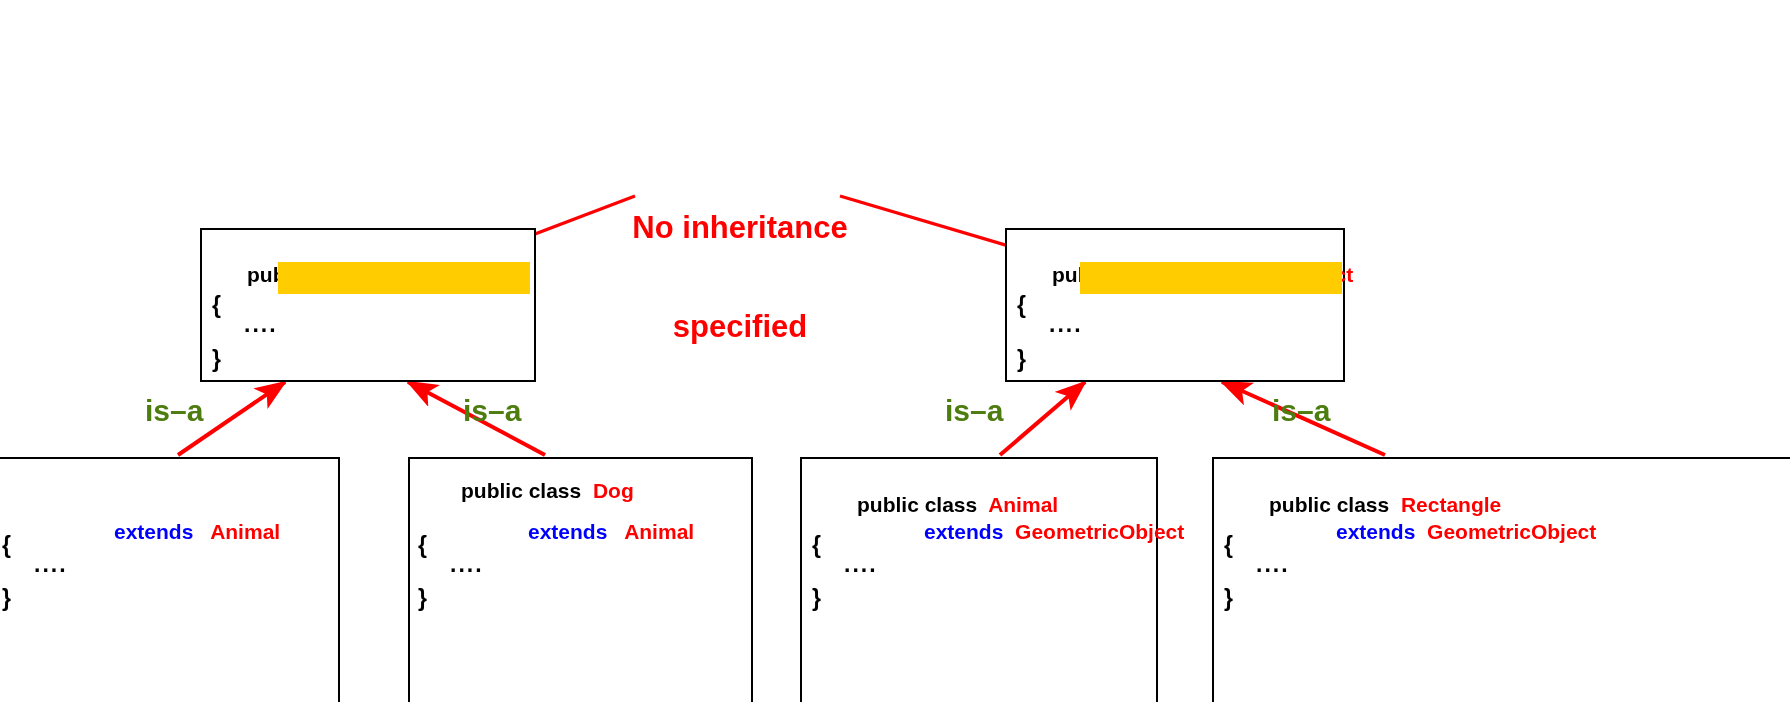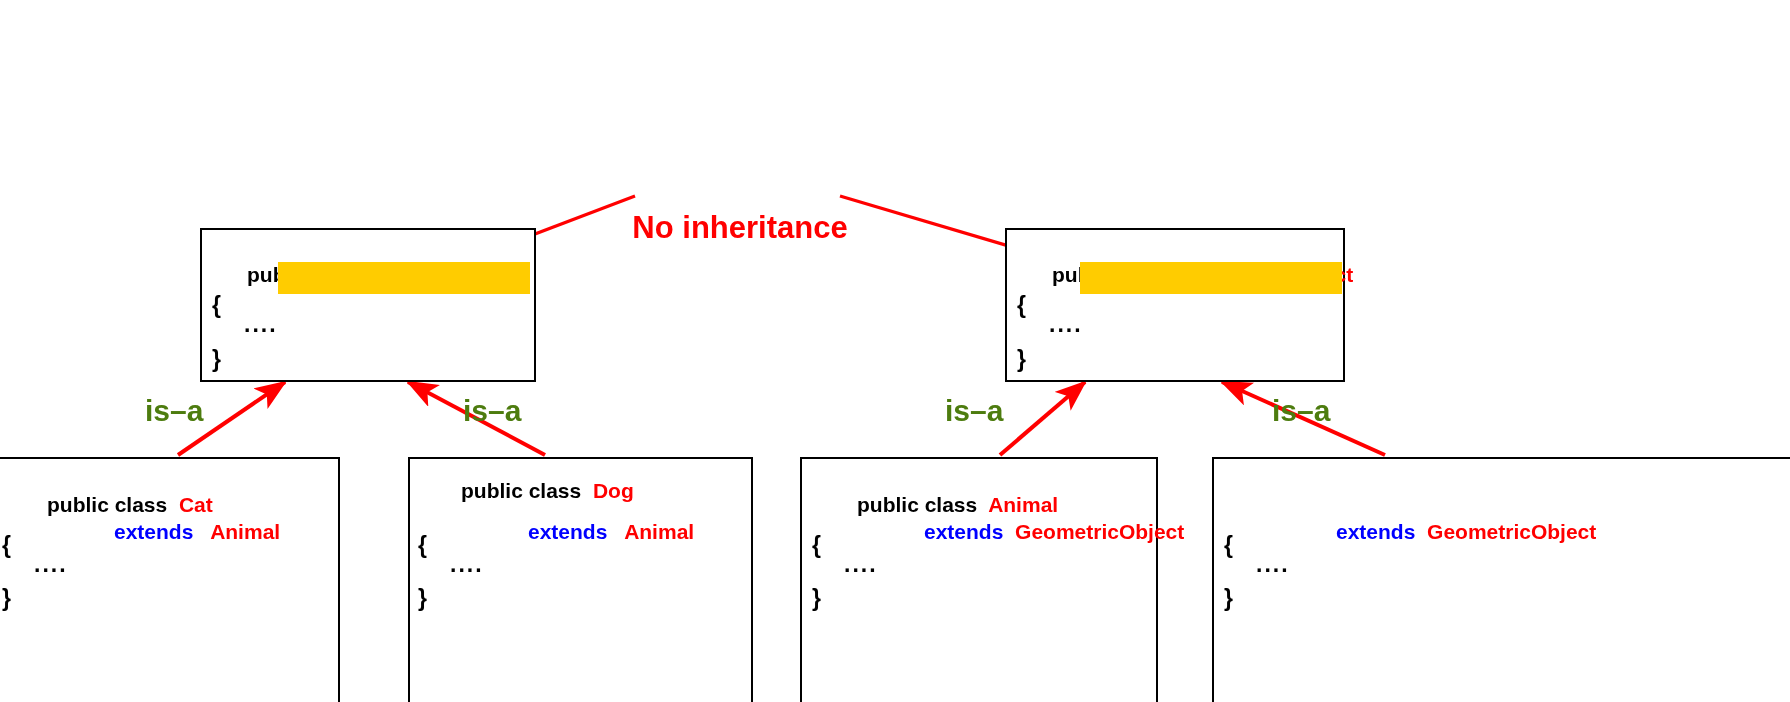--- a/index.html
+++ b/index.html
@@ -60,20 +60,21 @@
     <g>
       <line x1="1000" y1="455" x2="1085" y2="382" stroke="#ff0000" stroke-width="4" marker-end="url(#ah)"></line>
     </g>
     <g>
       <line x1="1385" y1="455" x2="1222" y2="382" stroke="#ff0000" stroke-width="4" marker-end="url(#ah)"></line>
     </g>
   </svg>
 
   <div class="note" style="left:570px;top:145px;width:340px;">
     <div>No inheritance</div>
+    <div>specified</div>
   </div>
 
   <div class="class-box" style="left:200px;top:228px;width:336px;height:154px;">
     <div class="cb-line" style="left:10px;top:13px;">
       <span class="kw">public class</span><span class="kw">  </span><span class="cname">Animal</span>
     </div>
     <div class="brace" style="left:10px;top:64px;">{</div>
     <div class="dots" style="left:42px;top:83px;">....</div>
     <div class="brace" style="left:10px;top:118px;">}</div>
   </div>
@@ -88,23 +89,20 @@
     <div class="brace" style="left:10px;top:118px;">}</div>
   </div>
   <div class="hl-band" style="left:1080px;top:262px;width:262px;height:32px;"></div>
 
   <div class="isa" style="left:145px;top:396px;">is–a</div>
   <div class="isa" style="left:463px;top:396px;">is–a</div>
   <div class="isa" style="left:945px;top:396px;">is–a</div>
   <div class="isa" style="left:1272px;top:396px;">is–a</div>
 
   <div class="class-box" style="left:-8px;top:457px;width:348px;height:252px;">
-    <div class="cb-line" style="left:18px;top:14px;">
-      <span class="kw">public class</span><span class="kw">  </span><span class="cname">Cat</span>
-    </div>
     <div class="cb-line" style="left:85px;top:41px;">
       <span class="ext">extends</span><span class="kw">   </span><span class="cname">Animal</span>
     </div>
     <div class="brace" style="left:8px;top:75px;">{</div>
     <div class="dots" style="left:40px;top:94px;">....</div>
     <div class="brace" style="left:8px;top:128px;">}</div>
   </div>
 
   <div class="class-box" style="left:408px;top:457px;width:345px;height:252px;">
     <div class="cb-line" style="left:16px;top:0;">
@@ -124,20 +122,23 @@
     </div>
     <div class="cb-line" style="left:87px;top:41px;">
       <span class="ext">extends</span><span class="kw">  </span><span class="cname">GeometricObject</span>
     </div>
     <div class="brace" style="left:10px;top:75px;">{</div>
     <div class="dots" style="left:42px;top:94px;">....</div>
     <div class="brace" style="left:10px;top:128px;">}</div>
   </div>
 
   <div class="class-box" style="left:1212px;top:457px;width:586px;height:252px;">
+    <div class="cb-line" style="left:20px;top:14px;">
+      <span class="kw">public class</span><span class="kw">  </span><span class="cname">Rectangle</span>
+    </div>
     <div class="cb-line" style="left:87px;top:41px;">
       <span class="ext">extends</span><span class="kw">  </span><span class="cname">GeometricObject</span>
     </div>
     <div class="brace" style="left:10px;top:75px;">{</div>
     <div class="dots" style="left:42px;top:94px;">....</div>
     <div class="brace" style="left:10px;top:128px;">}</div>
   </div>
 
 </div>
 

